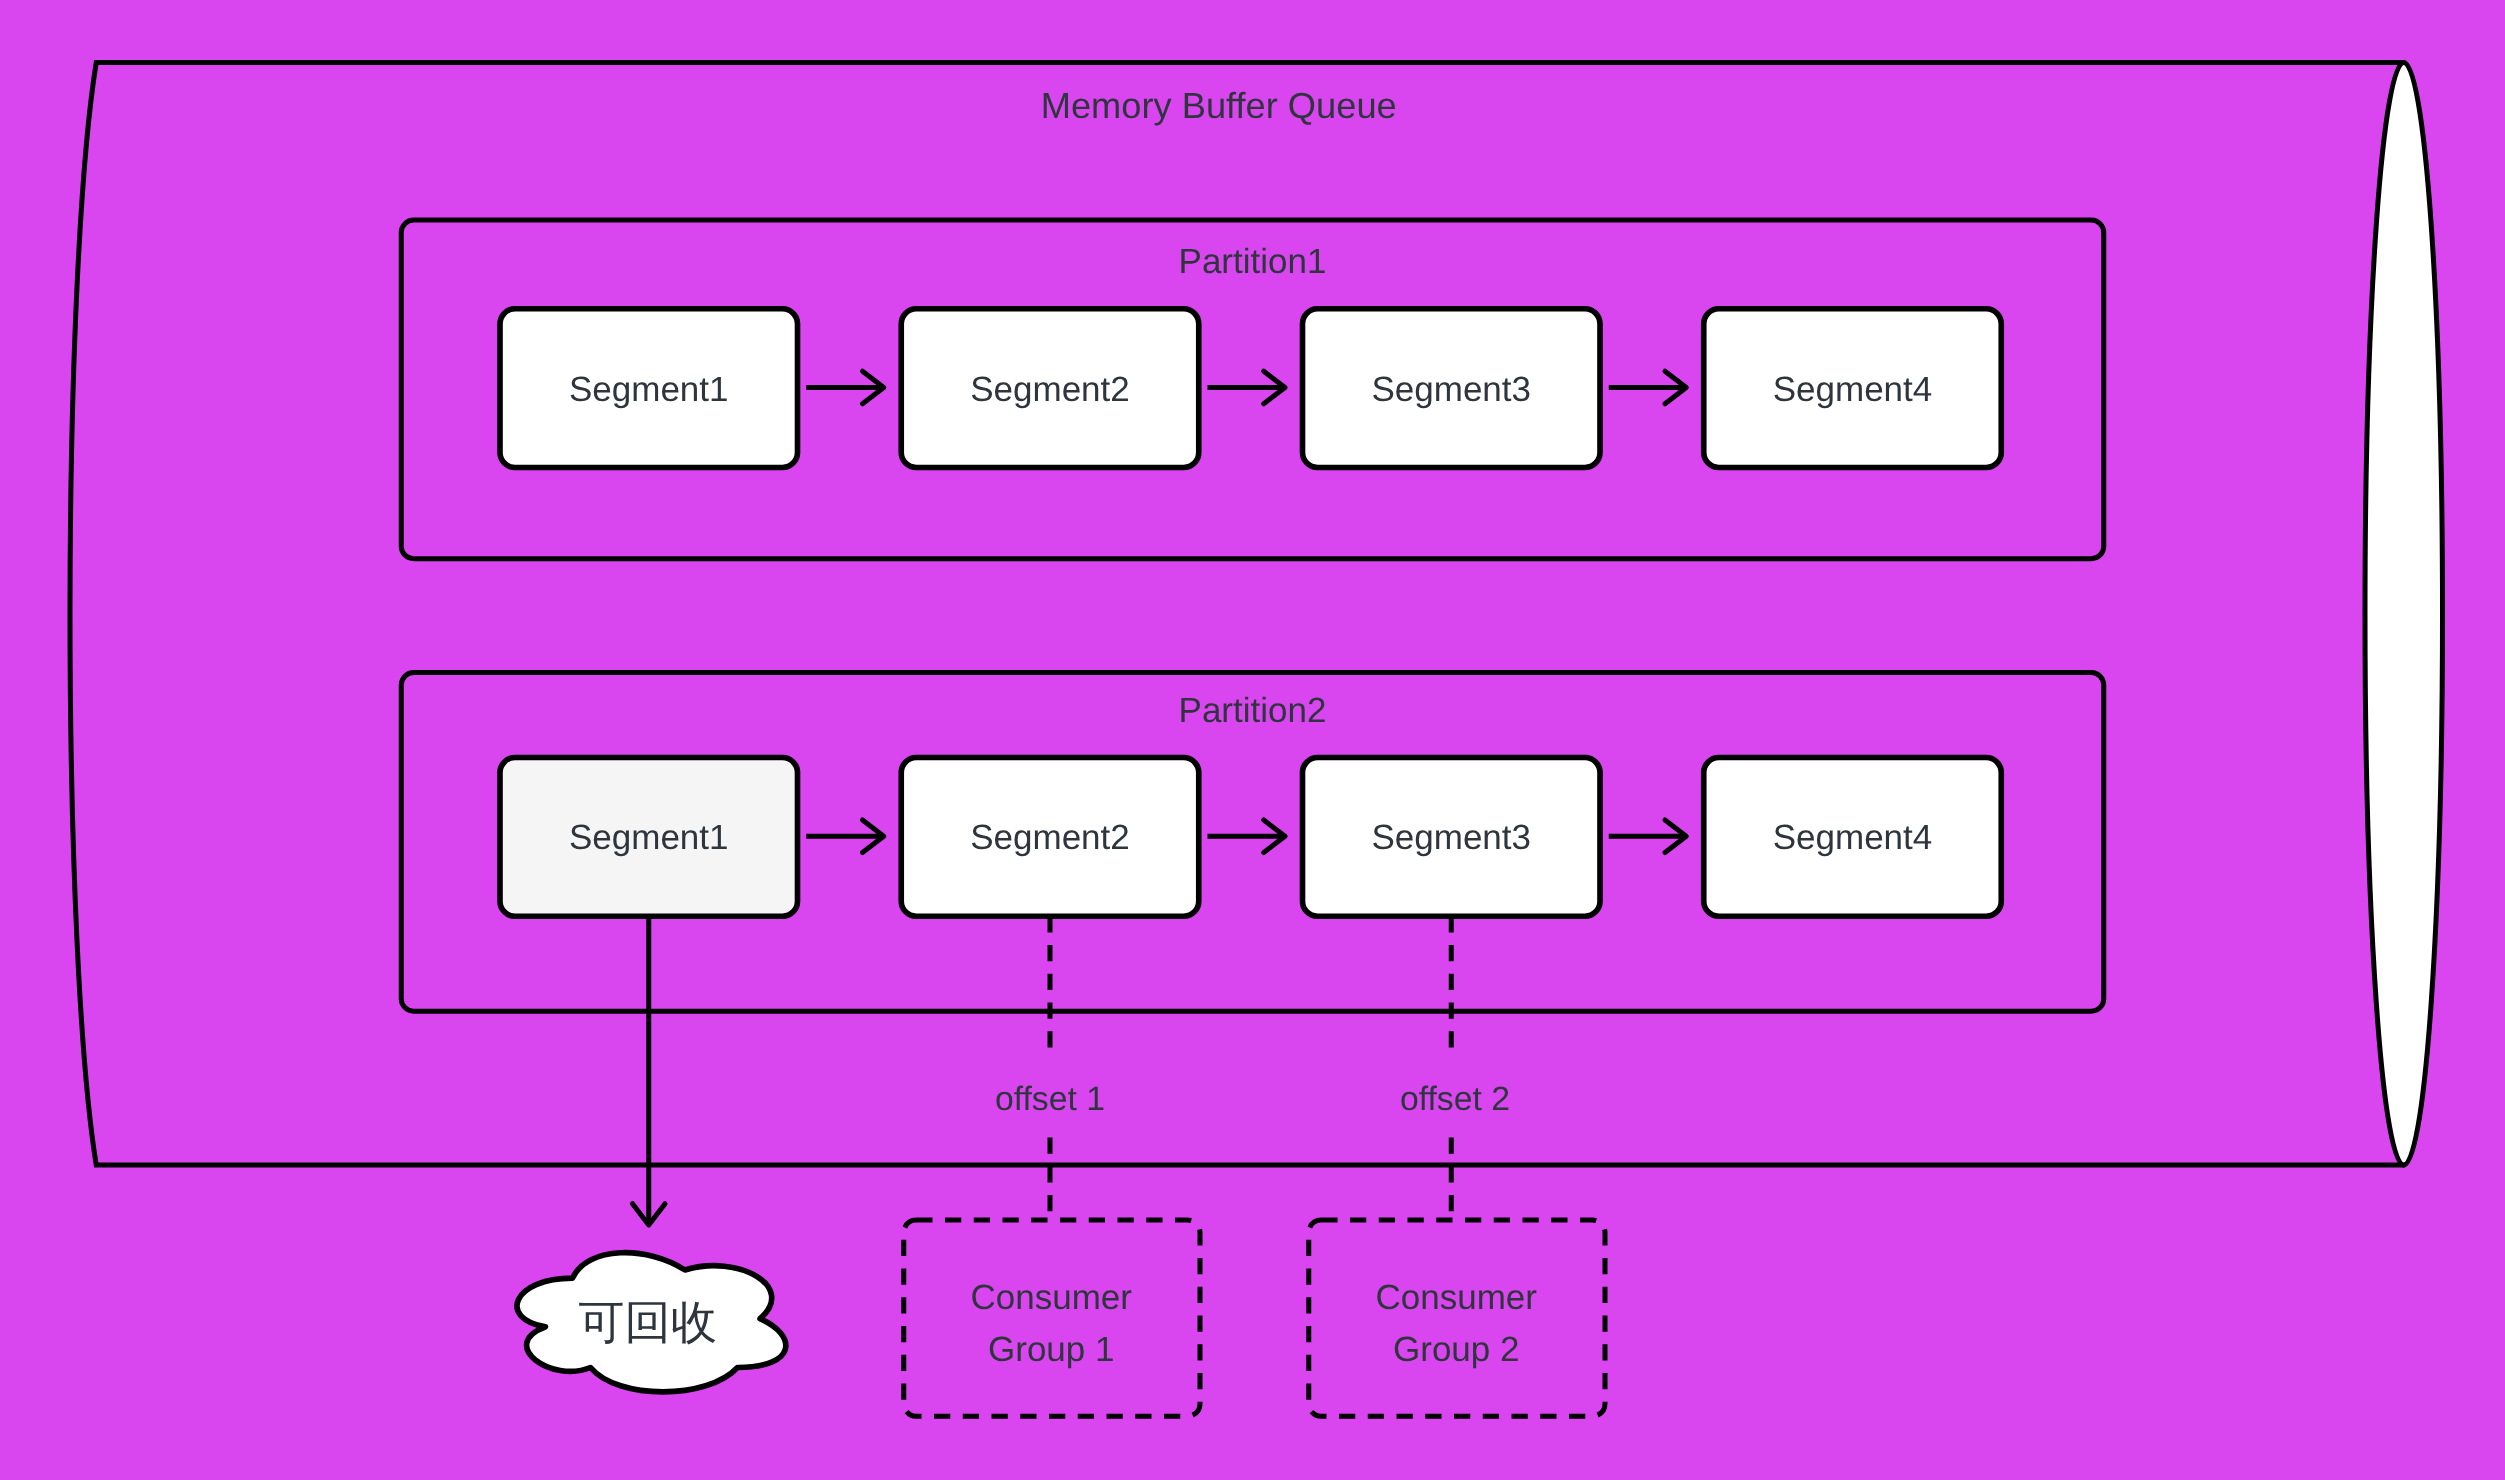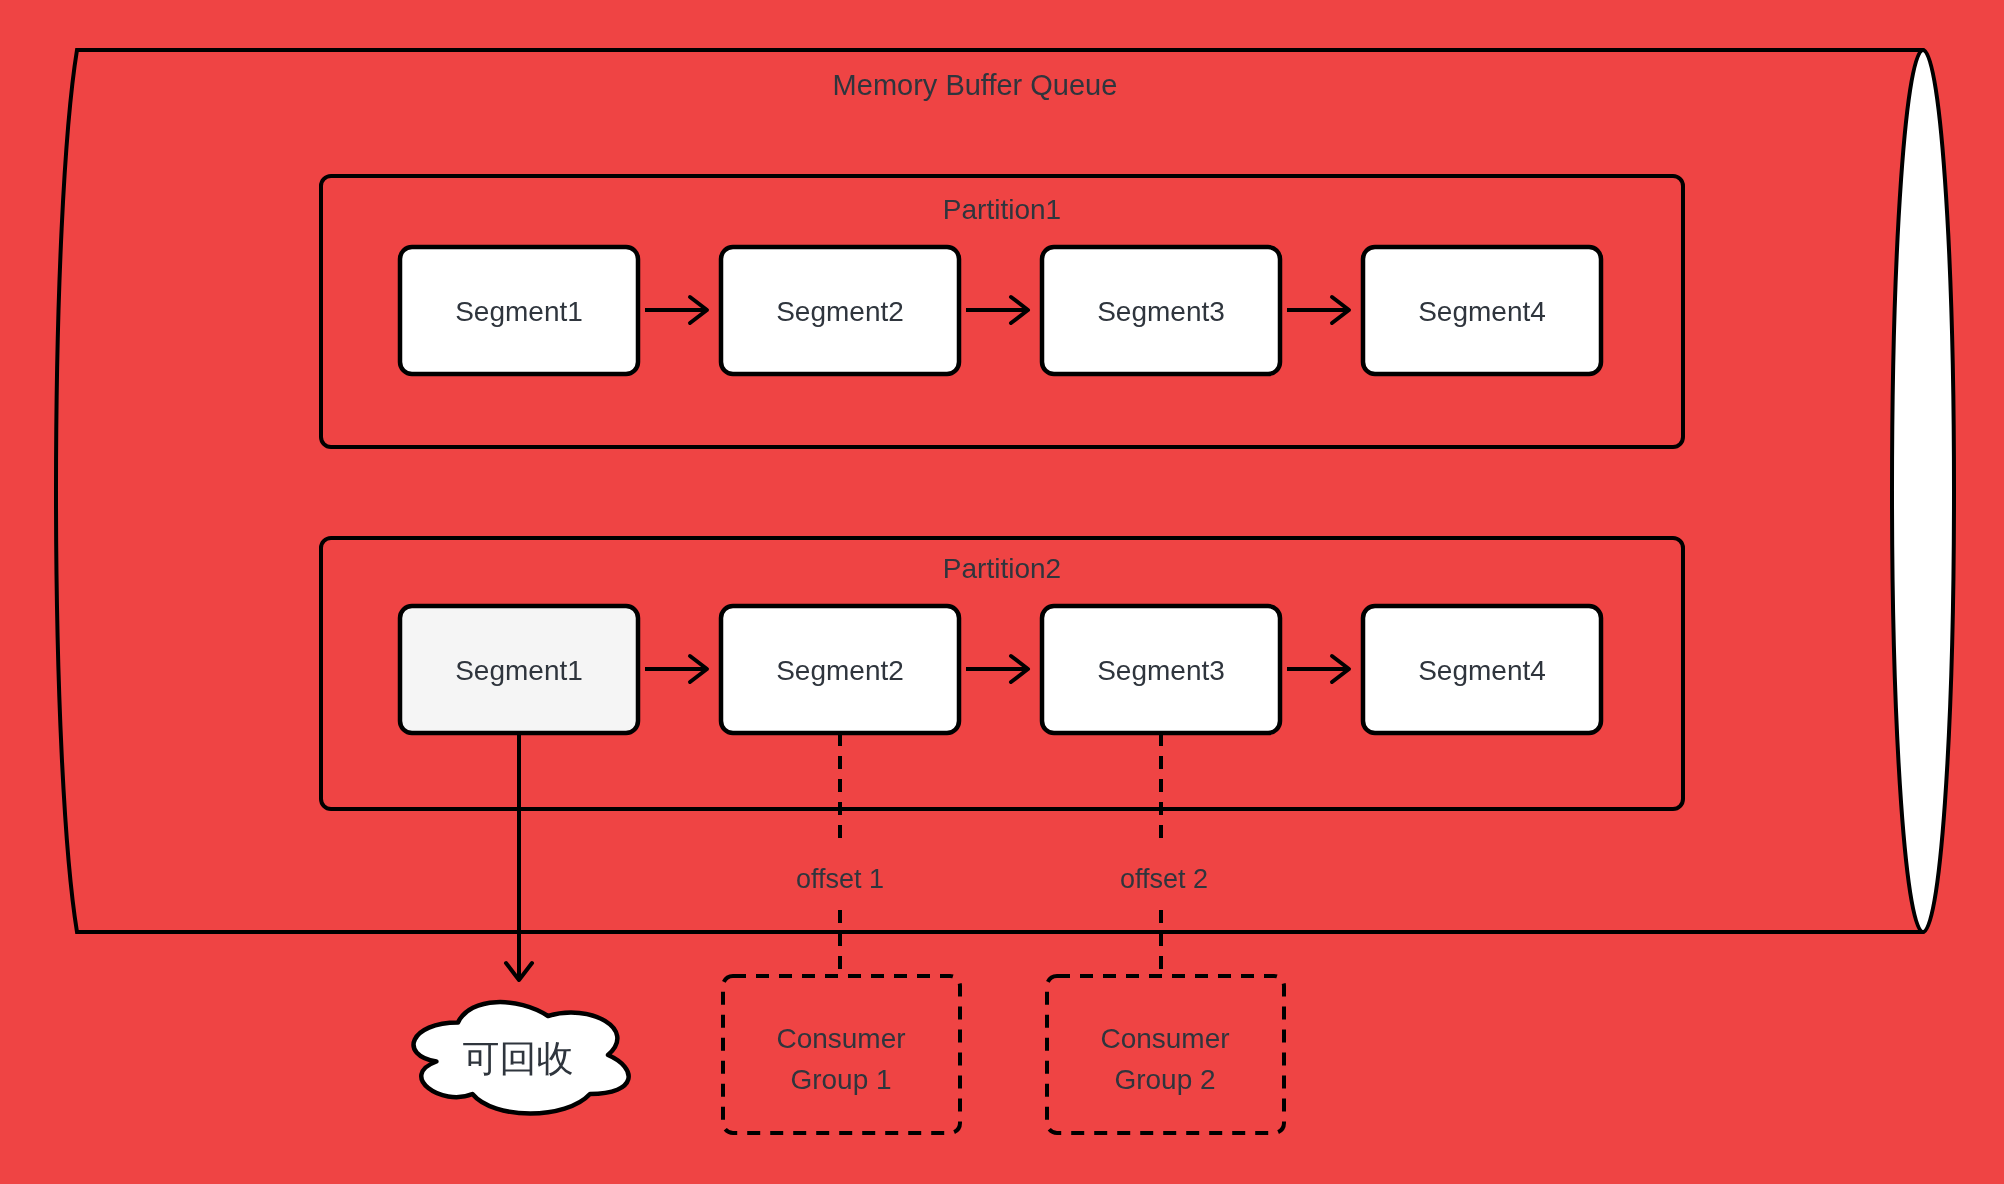--- a/index.html
+++ b/index.html
@@ -1,16 +1,16 @@
 <!DOCTYPE html>
 <html><head>
 <meta charset="utf-8">
 <style>
   html,body{margin:0;padding:0;background:#ffffff;}
-  .stage{position:relative;width:2004px;height:1184px;background:#ef4444;overflow:hidden;}
+  .stage{position:relative;width:2004px;height:1184px;background:#d946ef;overflow:hidden;}
   svg{display:block;}
   .lbl{font-family:"Liberation Sans","DejaVu Sans",sans-serif;fill:#2f353d;}
   .t-title{font-size:29px;}
   .t-part{font-size:28px;}
   .t-seg{font-size:28px;}
   .t-off{font-size:27px;}
   .t-cg{font-size:28px;}
   .t-cloud{font-size:37px;}
   .stroke{stroke:#000000;fill:none;}
   .w4{stroke-width:4px;}

